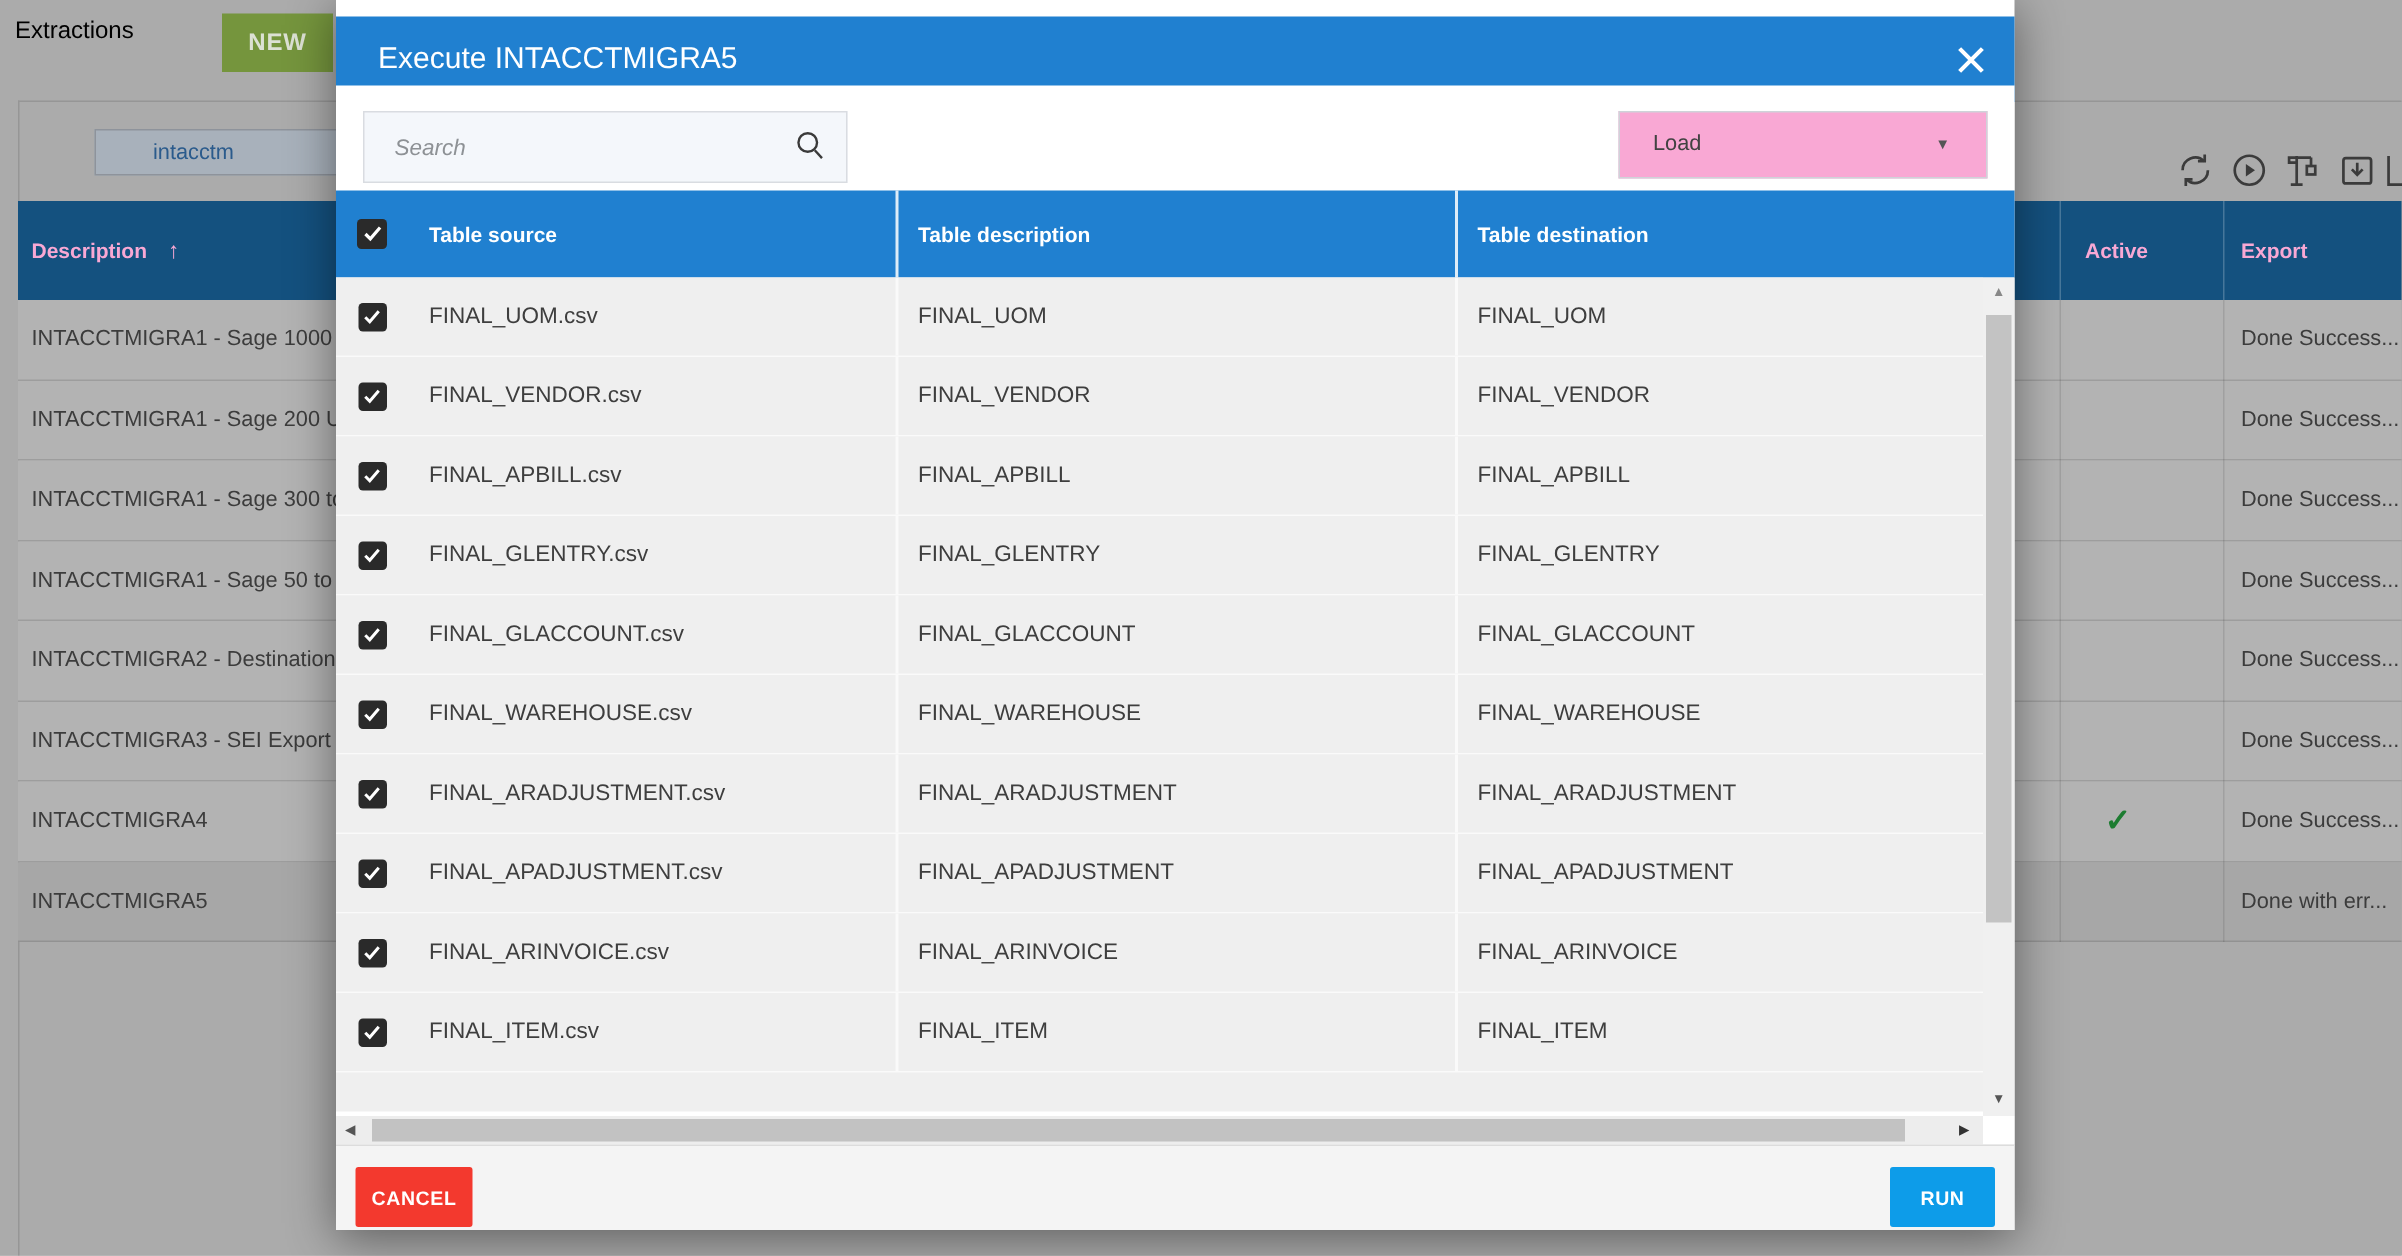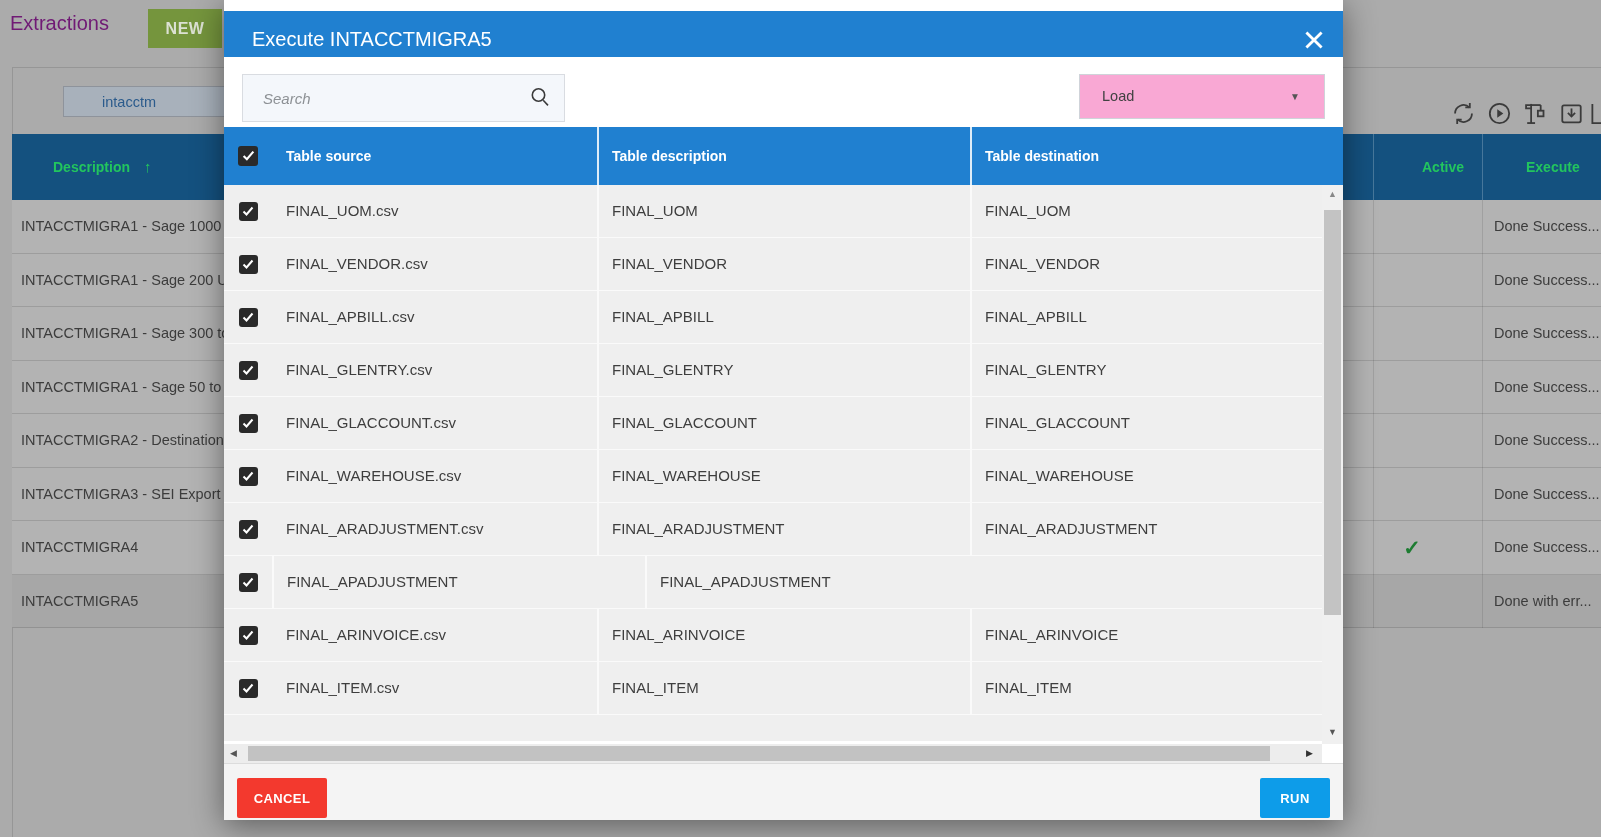--- a/index.html
+++ b/index.html
@@ -1,31 +1,31 @@
 <!DOCTYPE html>
 <html><head>
 <meta charset="utf-8">
 <style>
   * { margin:0; padding:0; box-sizing:border-box; }
   html,body { width:1601px; height:837px; overflow:hidden;
     font-family:"Liberation Sans", sans-serif; background:#ababab; }
 
   
   #bg { position:absolute; inset:0; background:#ababab; }
-  .pg-title { position:absolute; left:10px; top:12px; font-size:20px; color:#701a75; }
+  .pg-title { position:absolute; left:10px; top:12px; font-size:16px; color:#000000; }
   .new-btn { position:absolute; left:148px; top:9px; width:74px; height:39px;
     background:#75953d; border:none; color:#dce1d3; font-weight:bold; font-size:16px;
     letter-spacing:.5px; font-family:"Liberation Sans",sans-serif; }
   .bg-card { position:absolute; left:12px; top:67px; right:0; bottom:0;
     border-left:1px solid #969696; border-top:1px solid #969696; }
   .bg-search { position:absolute; left:63px; top:86px; width:168px; height:31px;
     background:#a8b1bb; border:1px solid #8e939b; color:#2b5b8c; font-size:14.5px;
     padding-left:38px; font-family:"Liberation Sans",sans-serif; }
   .bg-thead { position:absolute; left:12px; top:134px; width:1589px; height:66px; background:#14517f; }
-  .bg-th { position:absolute; top:0; line-height:66px; font-weight:bold; font-size:14px; color:#22c55e;margin-left:32px; }
+  .bg-th { position:absolute; top:0; line-height:66px; font-weight:bold; font-size:14px; color:#f9a8d4; }
   .bg-th-desc { left:9px; }
   .bg-sort { margin-left:14px; font-size:15px; font-weight:normal; }
   .bg-th-active { left:1378px; }
   .bg-th-status { left:1482px; }
   .bg-vline { position:absolute; width:1px; }
   .bg-row { position:absolute; left:12px; width:1589px; height:53.5px;
     border-bottom:1px solid rgba(0,0,0,.12); }
   .bg-row .d { position:absolute; left:9px; line-height:53.5px; font-size:14.5px; color:#3c3c3c; white-space:nowrap; }
   .bg-row .a { position:absolute; left:1378px; width:44px; text-align:center; line-height:53.5px;
     color:#1d7c31; font-size:21px; font-weight:bold; }
@@ -75,39 +75,39 @@
   .hsb { position:absolute; left:0; top:744px; width:1098px; height:19px; background:#ededed; }
   .hsb .left  { position:absolute; left:6px;    line-height:19px; font-size:9px; color:#555; }
   .hsb .right { position:absolute; left:1082px; line-height:19px; font-size:9px; color:#333; }
   .hsb .thumb { position:absolute; left:24px; top:2px; width:1022px; height:15px; background:#c2c2c2; }
   .corner { position:absolute; left:1098px; top:744px; width:21px; height:19px; background:#fff; }
 
   .m-foot { position:absolute; left:0; top:763px; width:1119px; height:57px; background:#f4f4f4;
     border-top:1px solid #dcdcdc; }
   .btn { position:absolute; top:14px; height:40px; border:none; color:#fff; font-weight:bold;
     font-size:13px; font-family:"Liberation Sans",sans-serif; border-radius:2px; cursor:pointer; letter-spacing:.4px; }
-  .btn-cancel { left:13px; width:90px; background:#f3392e; }
+  .btn-cancel { left:13px; width:78px; background:#f3392e; }
   .btn-run { left:1036px; width:70px; background:#0d9ce9; }
 </style>
 </head>
 <body>
 
 <div id="bg">
   <span class="pg-title">Extractions</span>
   <button class="new-btn">NEW</button>
 
   <div class="bg-card"></div>
   <input class="bg-search" value="intacctm" style="">
 
   <div class="bg-thead">
     <span class="bg-th bg-th-desc">
       <span>Description</span><span class="bg-sort">↑</span>
     </span>
     <span class="bg-th bg-th-active">Active</span>
-    <span class="bg-th bg-th-status">Execute</span>
+    <span class="bg-th bg-th-status">Export</span>
     <div class="bg-vline" style="left:1361px;top:0;height:66px;background:rgba(255,255,255,.22)"></div>
     <div class="bg-vline" style="left:1470px;top:0;height:66px;background:rgba(255,255,255,.22)"></div>
   </div>
   <div id="bg-rows">
       <div class="bg-row" style="top: 200px; background: rgb(179, 179, 179);">
         <span class="d">INTACCTMIGRA1 - Sage 1000 to</span>
         <span class="a"></span>
         <span class="s">Done Success...</span>
       </div>
       <div class="bg-row" style="top: 253.5px; background: rgb(179, 179, 179);">
@@ -300,20 +300,21 @@
         <div class="cell c-dst">FINAL_ARADJUSTMENT</div>
       </div>
       <div class="mrow">
         <div class="cell c-cb">
           <div class="cb cb-19">
             <svg width="12" height="11" viewBox="0 0 12 11">
               <polyline points="1.5,5.5 4.5,8.5 10.5,1.5" fill="none" stroke="#fff" stroke-width="2"></polyline>
             </svg>
           </div>
         </div>
+        <div class="cell c-src">FINAL_APADJUSTMENT.csv</div>
         <div class="cell c-dsc">FINAL_APADJUSTMENT</div>
         <div class="cell c-dst">FINAL_APADJUSTMENT</div>
       </div>
       <div class="mrow">
         <div class="cell c-cb">
           <div class="cb cb-19">
             <svg width="12" height="11" viewBox="0 0 12 11">
               <polyline points="1.5,5.5 4.5,8.5 10.5,1.5" fill="none" stroke="#fff" stroke-width="2"></polyline>
             </svg>
           </div>

